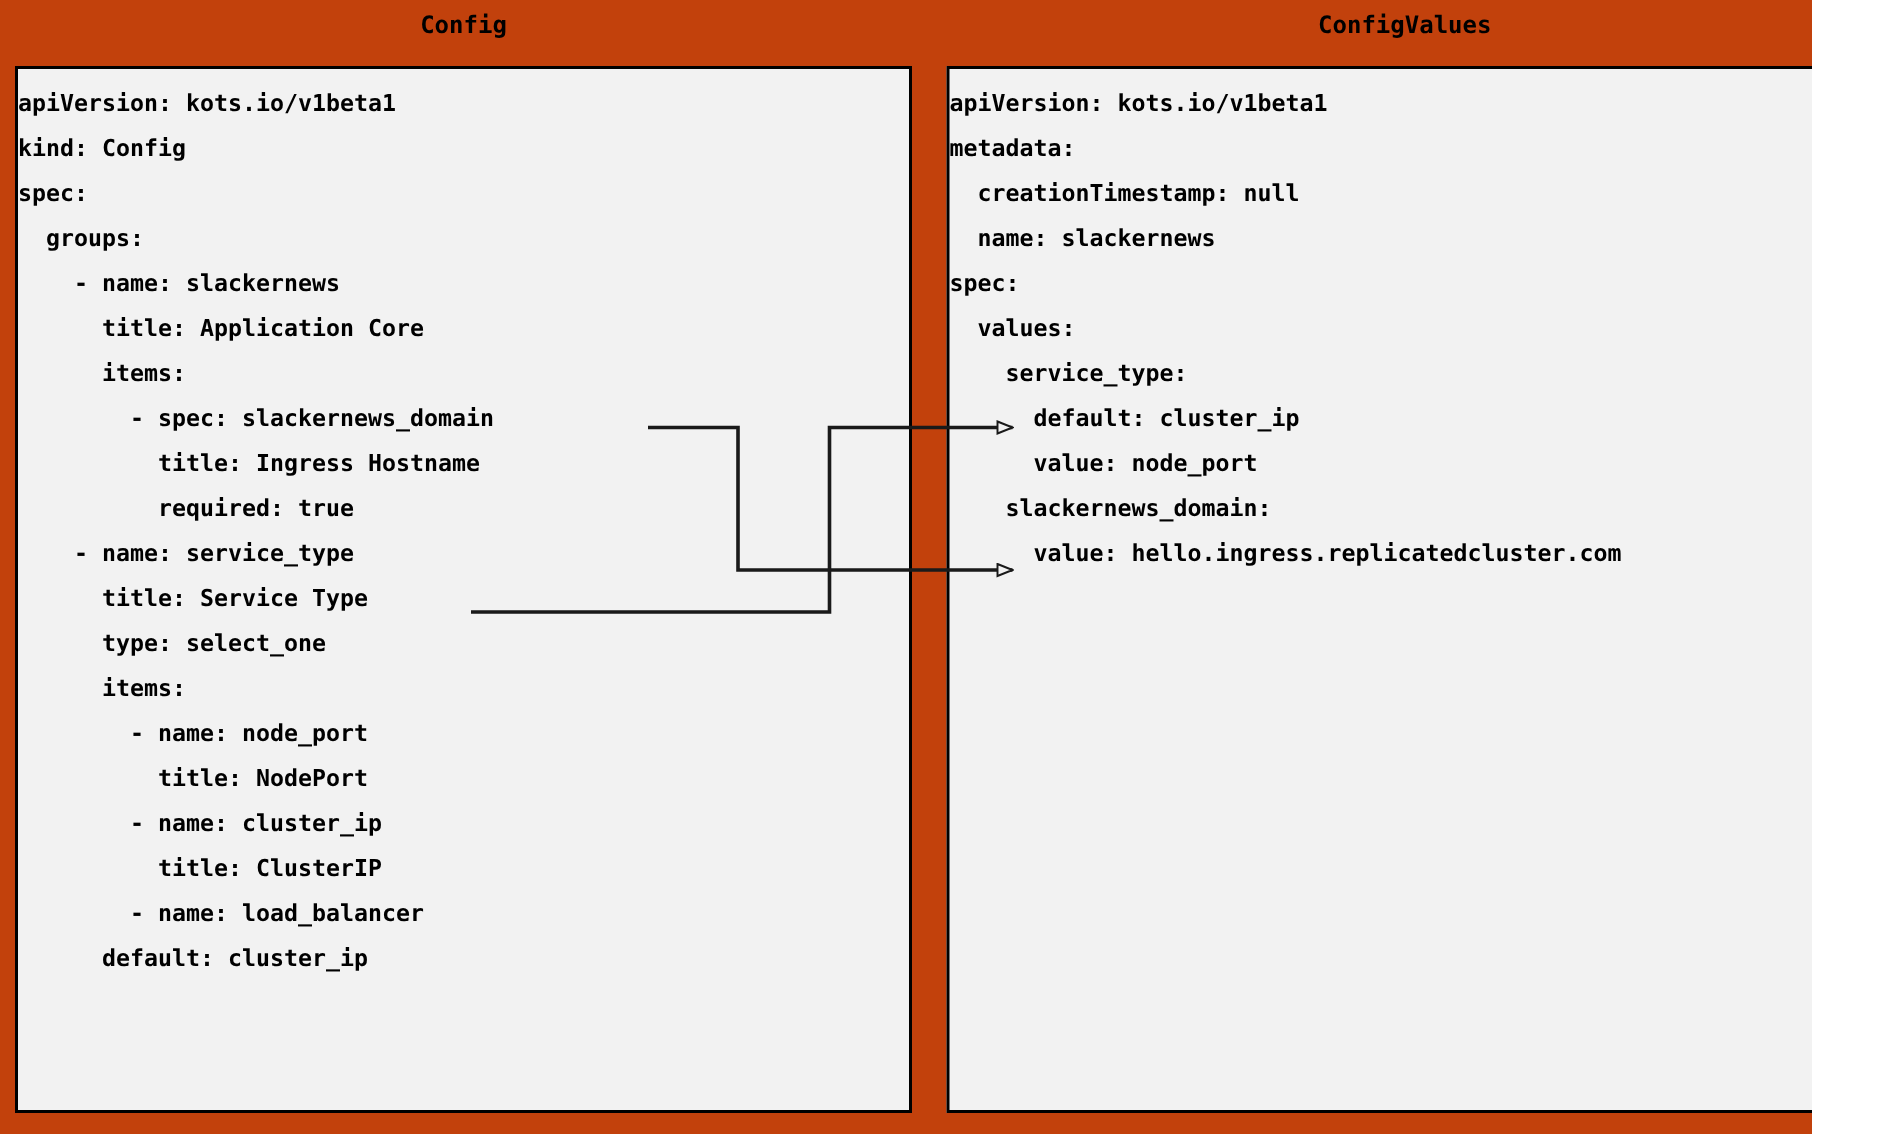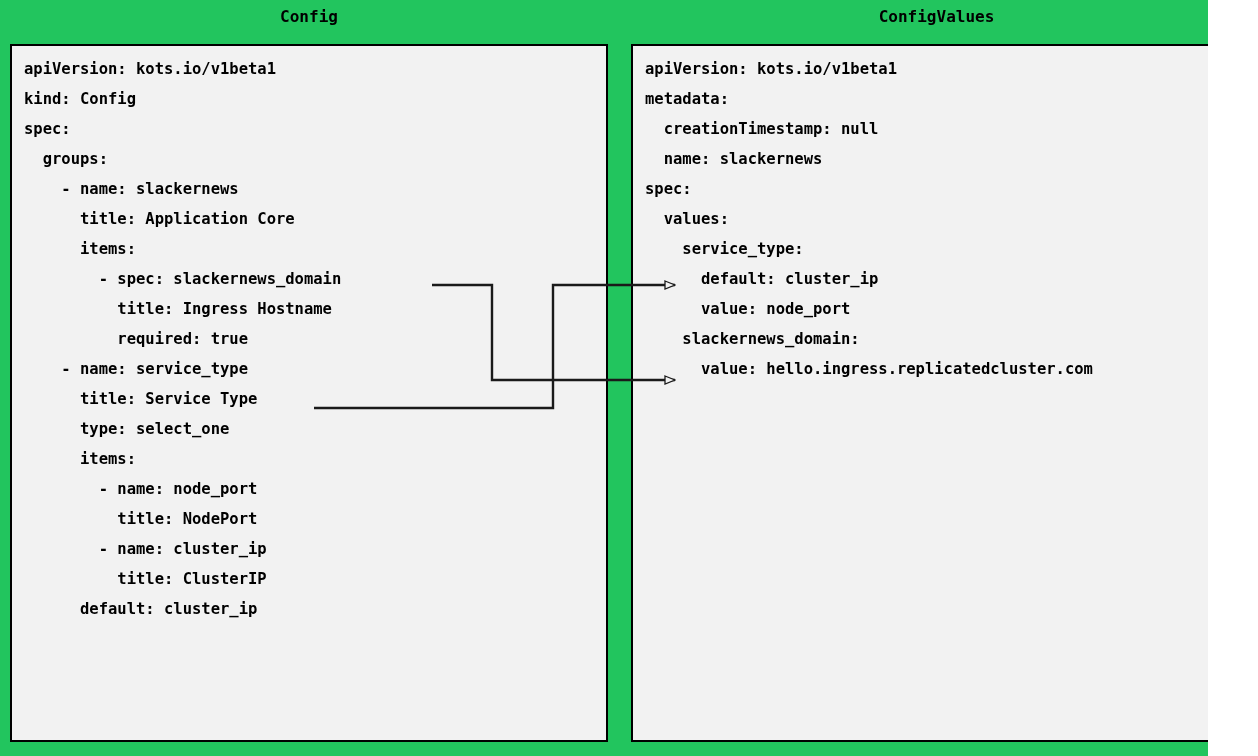--- a/index.html
+++ b/index.html
@@ -8,21 +8,21 @@
     padding: 0;
     background: #ffffff;
   }
   body {
     font-family: "DejaVu Sans Mono", "Liberation Mono", monospace;
   }
   #canvas {
     position: relative;
     width: 1208px;
     height: 756px;
-    background: #22c55e;
+    background: #c2410c;
     overflow: hidden;
   }
 
   
   .panel-title {
     position: absolute;
     top: 6px;
     font-family: "DejaVu Sans Mono", "Liberation Mono", monospace;
     font-size: 16px;
     font-weight: bold;
@@ -58,21 +58,20 @@
   }
 
   .code-line {
     height: 30px;
     line-height: 30px;
     font-family: "DejaVu Sans Mono", "Liberation Mono", monospace;
     font-size: 15.5px;
     font-weight: bold;
     color: #000000;
     white-space: pre;
-    padding-left: 12px;
     margin: 0;
   }
 
   
   #connectors {
     position: absolute;
     left: 0;
     top: 0;
     width: 1258px;
     height: 756px;
@@ -101,20 +100,21 @@
         <div class="code-line">          title: Ingress Hostname</div>
         <div class="code-line">          required: true</div>
         <div class="code-line">    - name: service_type</div>
         <div class="code-line">      title: Service Type</div>
         <div class="code-line">      type: select_one</div>
         <div class="code-line">      items:</div>
         <div class="code-line">        - name: node_port</div>
         <div class="code-line">          title: NodePort</div>
         <div class="code-line">        - name: cluster_ip</div>
         <div class="code-line">          title: ClusterIP</div>
+        <div class="code-line">        - name: load_balancer</div>
         <div class="code-line">      default: cluster_ip</div>
       </div>
   </div>
 
   <div class="code-panel" id="panel-values">
     <div class="code-body" id="values-body">
         <div class="code-line">apiVersion: kots.io/v1beta1</div>
         <div class="code-line">metadata:</div>
         <div class="code-line">  creationTimestamp: null</div>
         <div class="code-line">  name: slackernews</div>

